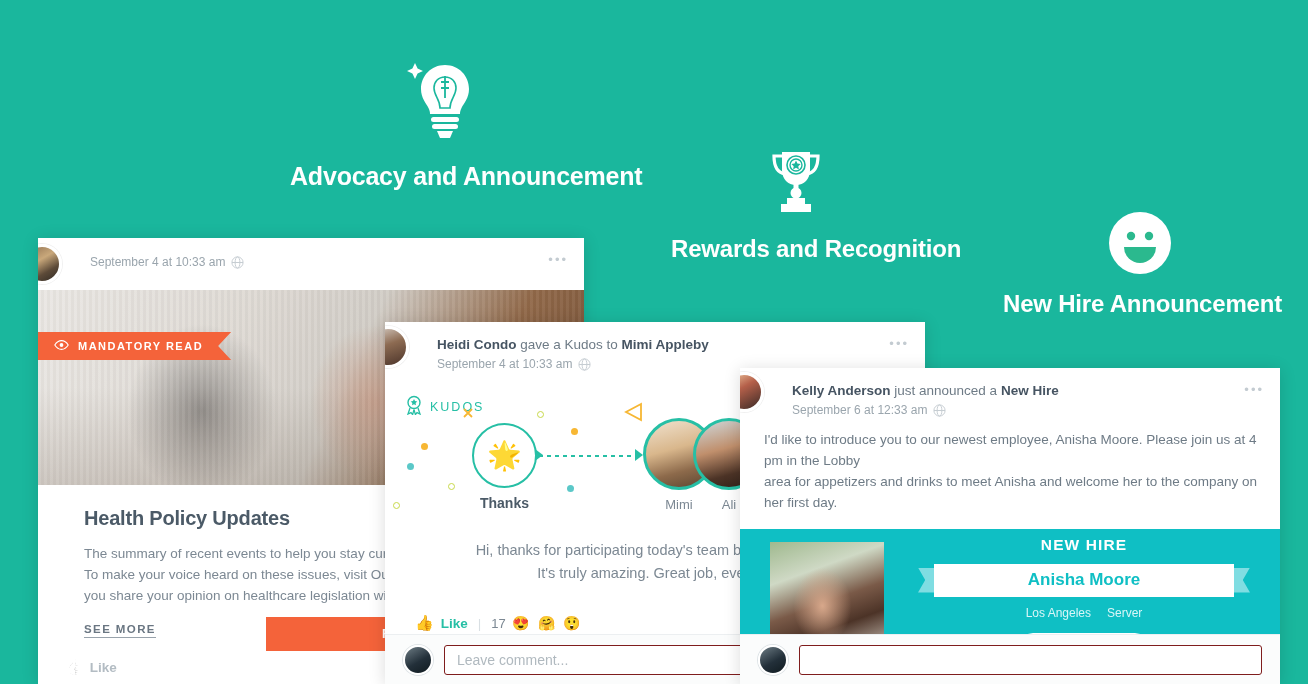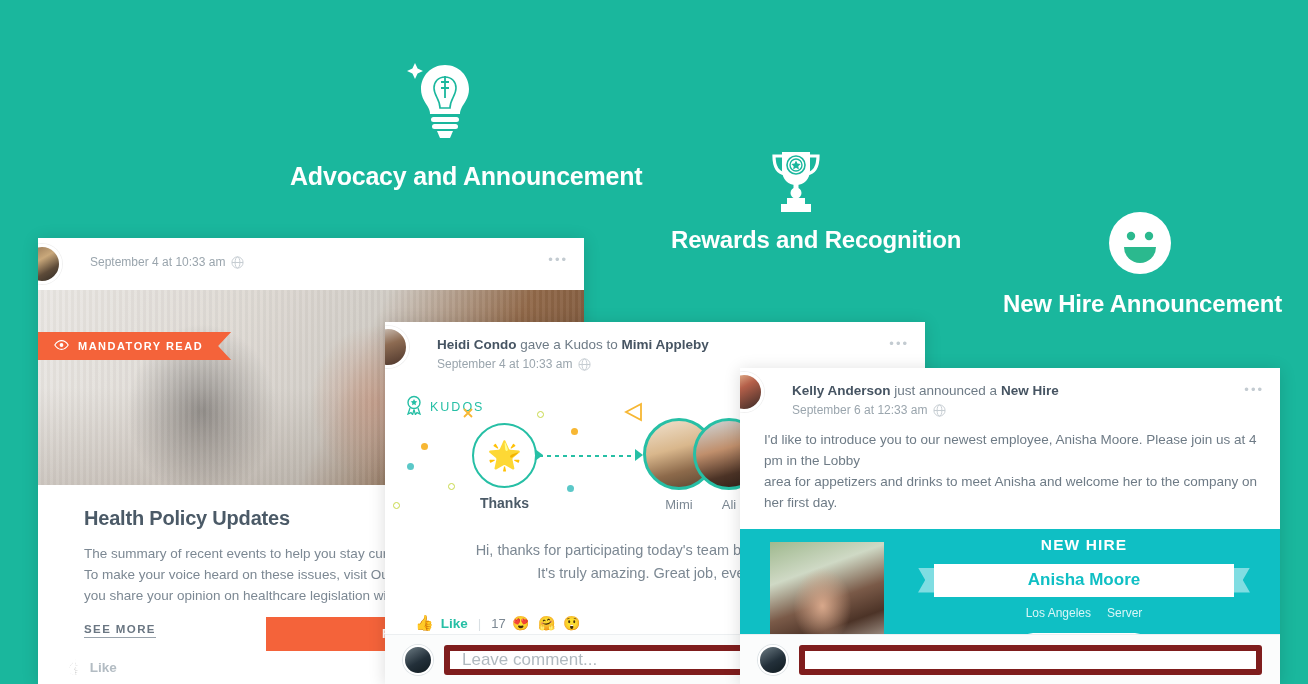--- a/index.html
+++ b/index.html
@@ -22,21 +22,21 @@
     white-space: nowrap; color: #ffffff;
   }
   .feature .f-icon { display: flex; justify-content: center; align-items: flex-end; }
 
   #feat-advocacy { left: 290px; top: 55px; width: 293px; }
   #feat-advocacy .f-icon { height: 90px; }
   #feat-advocacy .f-label { margin-top: 17px; font-size: 25px; }
 
   #feat-rewards { left: 671px; top: 148px; width: 250px; }
   #feat-rewards .f-icon { height: 72px; }
-  #feat-rewards .f-label { margin-top: 6px; font-size: 24px; }
+  #feat-rewards .f-label { margin-top: 15px; font-size: 24px; }
 
   #feat-newhire { left: 1003px; top: 212px; width: 273px; }
   #feat-newhire .f-icon { height: 62px; }
   #feat-newhire .f-label { margin-top: 16px; font-size: 24px; }
 
   
   .card {
     position: absolute;
     background: #ffffff;
     box-shadow: 0 2px 16px rgba(0,0,0,0.14);
@@ -175,22 +175,22 @@
     position: absolute; left: 0; right: 0; bottom: 0; height: 50px;
     border-top: 1px solid #eceff1; background: #fbfcfc;
     display: flex; align-items: center; padding: 0 18px; gap: 11px;
   }
   .comment-avatar {
     width: 30px; height: 30px; border-radius: 50%; flex: 0 0 30px;
     background-image: linear-gradient(150deg,#6e7d85,#23303a 55%,#101a1f);
     border: 2px solid #fff; box-shadow: 0 0 0 1px #dfe4e7;
   }
   .comment-input {
-    flex: 1; height: 30px; border: 6px solid #7f1d1d; border-radius: 3px;
-    background: #fff; font-size: 17px; color: #1d4ed8; padding: 0 12px;
+    flex: 1; height: 30px; border: 1px solid #7f1d1d; border-radius: 3px;
+    background: #fff; font-size: 14px; color: #1d4ed8; padding: 0 12px;
     font-family: inherit;
   }
   .comment-input::placeholder { color: #b0b9bf; }
 
   
   #card-newhire { left: 740px; top: 368px; width: 540px; height: 316px; }
   #card-newhire .head-avatar { left: -16px; top: 4px; width: 40px; height: 40px;
     background-image: linear-gradient(150deg,#f0c9a0,#b5604a 40%,#3a2a26); }
   .nh-text { padding: 0 22px 16px 24px; font-size: 13.5px; line-height: 21px; color: #6e7b86; }
   .nh-teal {

